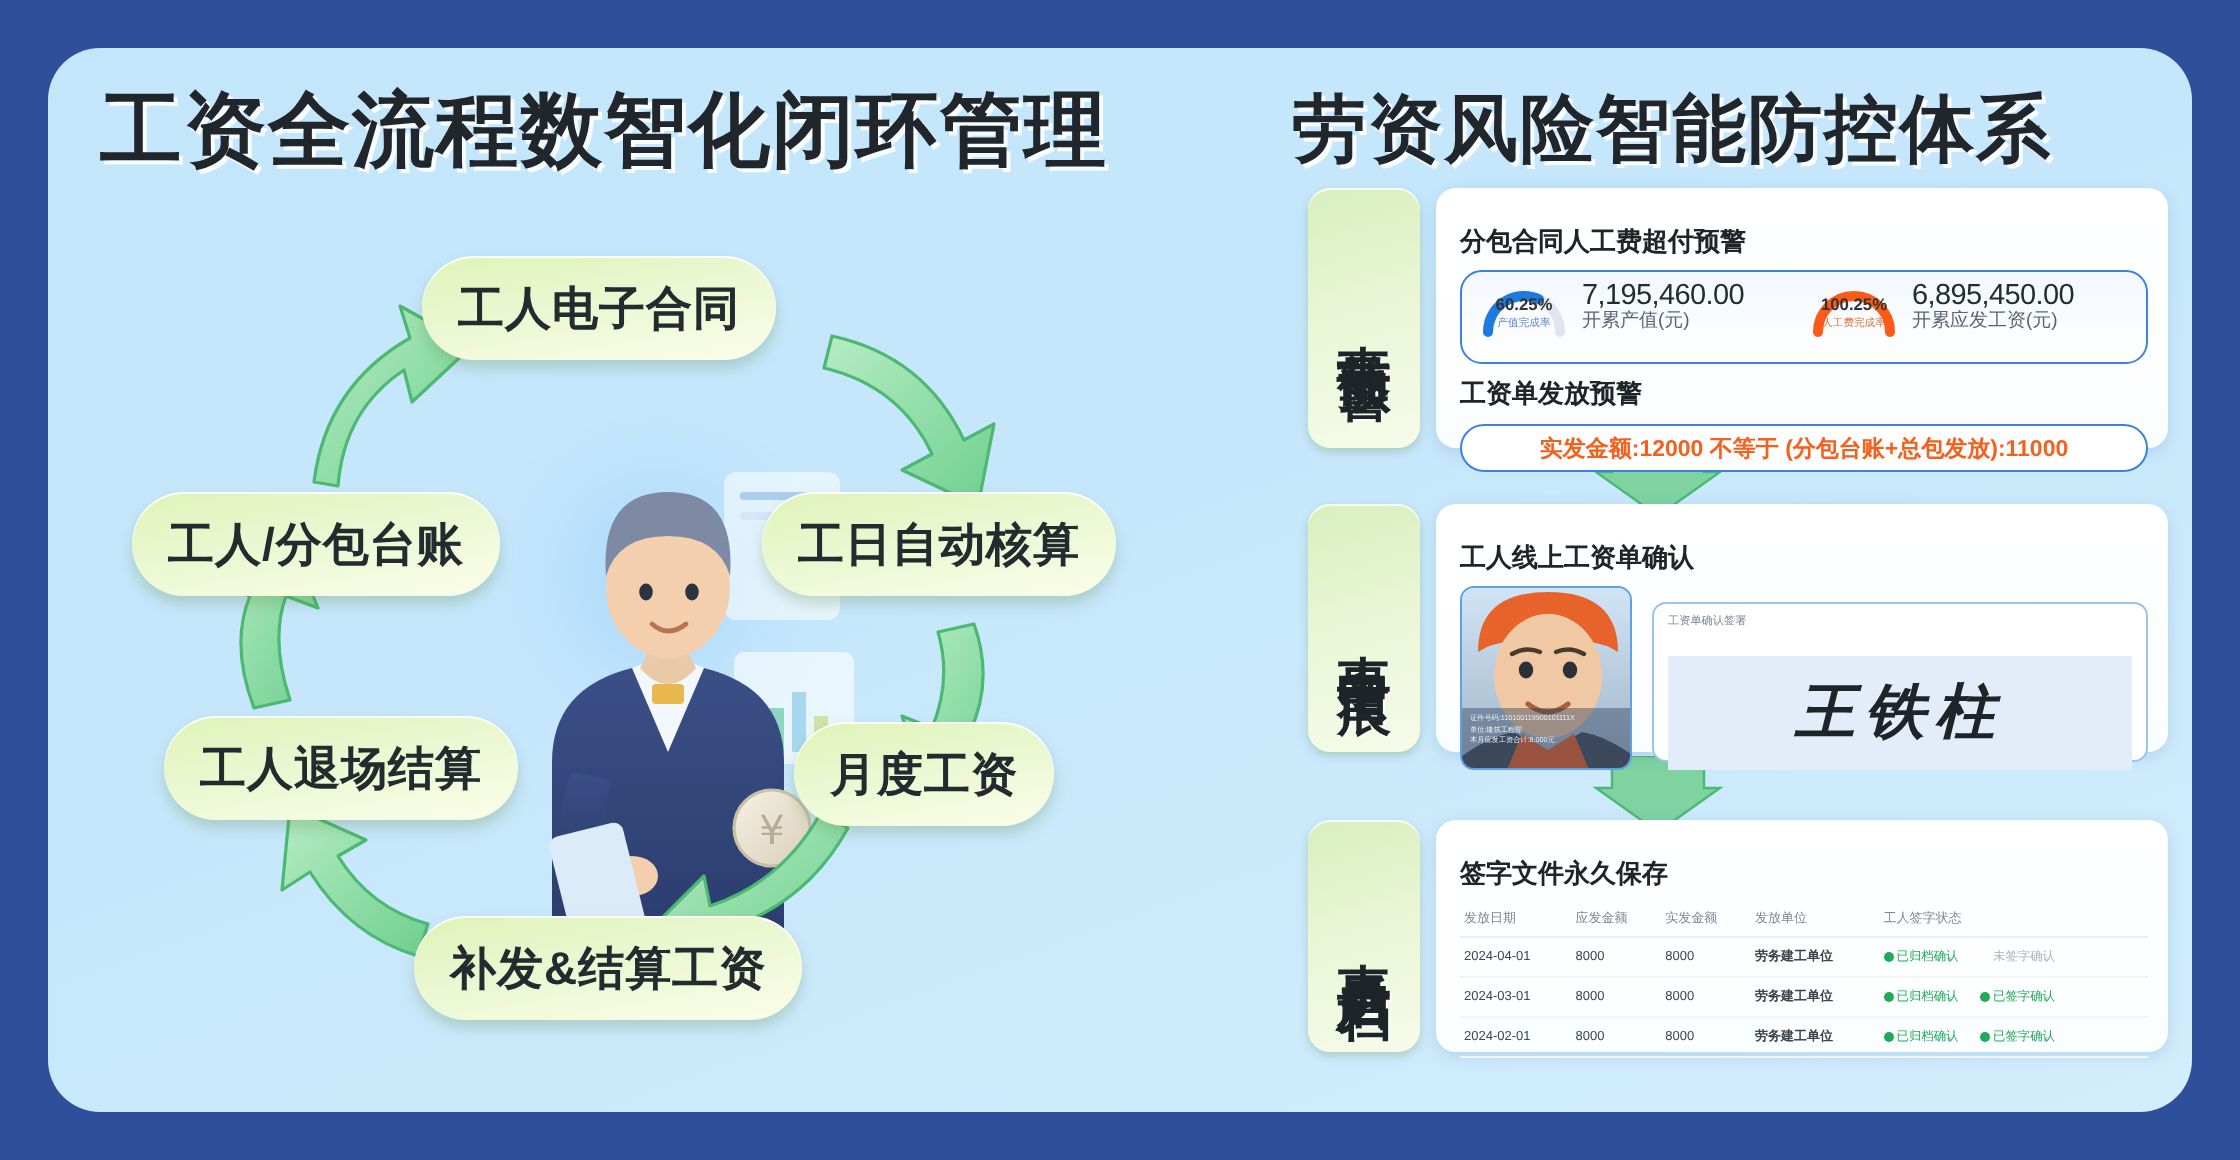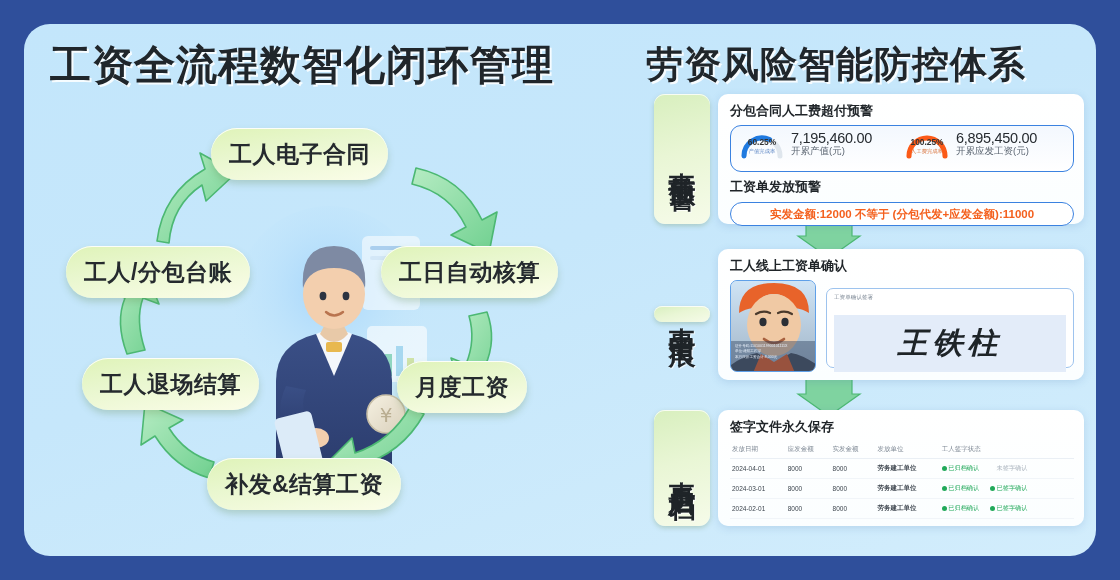--- a/index.html
+++ b/index.html
@@ -81,21 +81,21 @@
     color: #1f2428;
     letter-spacing: 4px;
     text-shadow: 1px 1px 0 rgba(255,255,255,0.7);
   }
   .stage-body {
     flex: 1;
     margin-left: 8px;
     background: linear-gradient(180deg,#ffffff 0%, #fbfeff 100%);
     border-radius: 10px;
     box-shadow: 0 2px 8px rgba(60,110,170,0.18);
-    padding: 8px 10px 8px 12px;
+    padding: 18px 10px 8px 12px;
     position: relative;
   }
   .sec-title {
     font-size: 13px; font-weight: bold; color: #1f2428;
     margin-bottom: 5px; white-space: nowrap;
   }
 
   
   .gauge-card {
     border: 1.4px solid #3b82e0;
@@ -339,25 +339,25 @@
                 <div class="lbl">人工费完成率</div>
               </div>
               <div class="gauge-val">
                 <div class="num">6,895,450.00</div>
                 <div class="cap">开累应发工资(元)</div>
               </div>
             </div>
           </div>
 
           <div class="sec-title" style="margin-top:6px;">工资单发放预警</div>
-          <div class="alert-pill">实发金额:12000  不等于  (分包代发+应发金额):11000</div>
-        </div>
-      </div>
-
-      <div class="stage-row" style="top:158px;height:124px;align-items:center;">
+          <div class="alert-pill">实发金额:12000  不等于  (分包台账+总包发放):11000</div>
+        </div>
+      </div>
+
+      <div class="stage-row" style="top:158px;height:124px;">
         <div class="stage-tab">
           <span>事中留痕</span>
         </div>
         <div class="stage-body">
           <div class="sec-title">工人线上工资单确认</div>
           <div class="s2-row">
             <div class="worker-photo">
               <svg width="86" height="92" viewBox="0 0 86 92">
                 <defs>
                   <linearGradient id="bgph" x1="0" y1="0" x2="0" y2="1">

